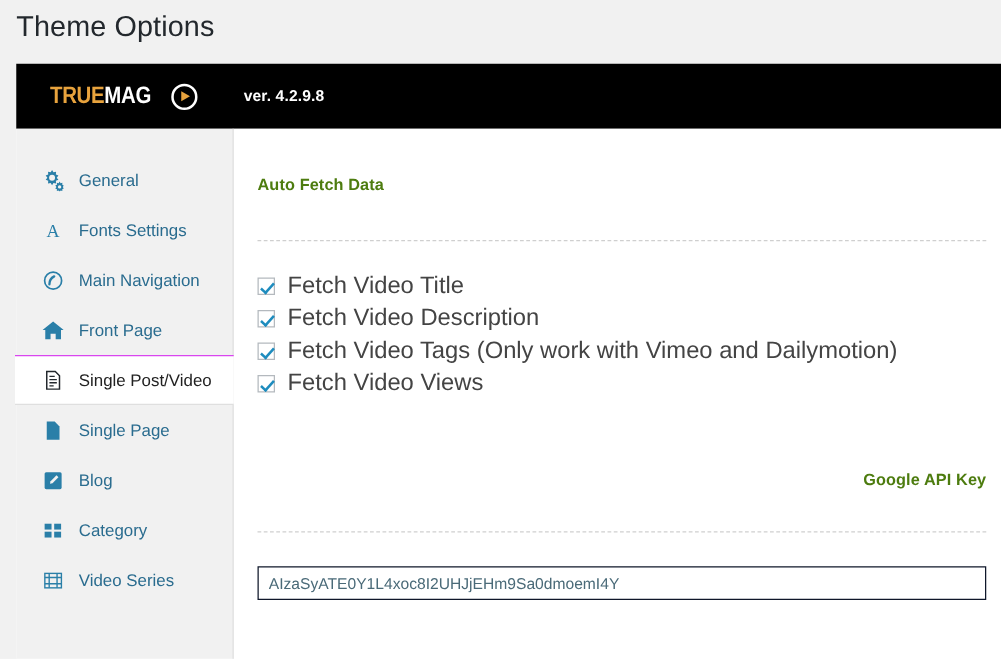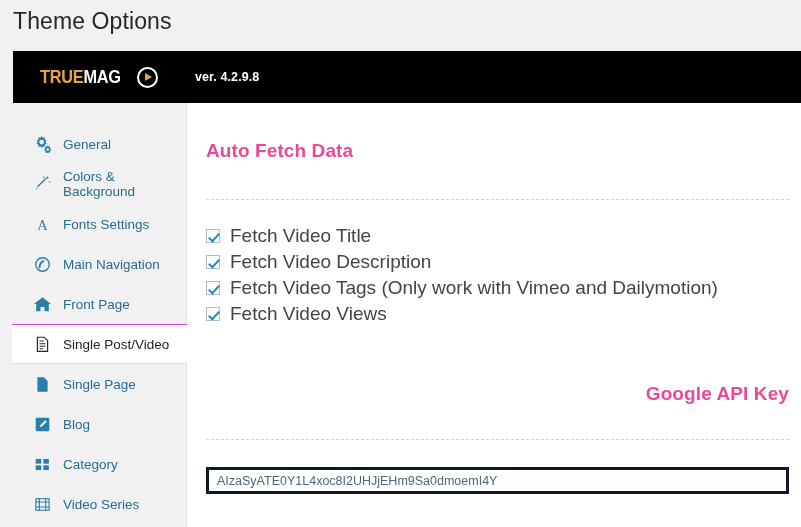--- a/index.html
+++ b/index.html
@@ -103,23 +103,23 @@
     color: #2a7fa8;
   }
   .nav-item.active .nav-icon { color: #23282d; }
   .nav-icon svg { display: block; }
   #content {
     flex: 1;
     background: #fff;
     padding: 37px 12px 0 19px;
   }
   .section-title {
-    font-size: 19px;
+    font-size: 13px;
     font-weight: bold;
-    color: #ec4899;
+    color: #4d7c0f;
     letter-spacing: .1px;
   }
   .divider {
     border-top: 1px dashed #cfcfcf;
     margin: 37px 0 0 0;
   }
   .checkbox-list { margin-top: 23px; }
   .check-row {
     display: flex;
     align-items: center;
@@ -144,21 +144,21 @@
     border: solid #1e8cbe;
     border-width: 0 2px 2px 0;
     transform: rotate(42deg);
   }
   .api-title { margin-top: 56px; text-align: right; }
   .api-divider { margin-top: 34px; }
   #api-input {
     margin-top: 27px;
     width: 583px;
     height: 27px;
-    border: 3px solid #0f172a;
+    border: 1px solid #0f172a;
     background: #fff;
     font-size: 12.5px;
     color: #4a6a78;
     padding: 0 8px;
     font-family: "Liberation Sans", sans-serif;
     outline: none;
   }
 </style>
 </head>
 <body>
@@ -182,28 +182,20 @@
       <div class="nav-item">
         <span class="nav-icon">
           <svg width="17" height="17" viewBox="0 0 20 20" fill="currentColor">
               <path d="M7.7 2.2 9 0l1.3 2.2 2.5-.6-.2 2.6 2.4 1-1.6 2 1.6 2-2.4 1 .2 2.6-2.5-.6L9 14.4l-1.3-2.2-2.5.6.2-2.6-2.4-1 1.6-2-1.6-2 2.4-1-.2-2.6 2.5.6zM9 4.4a2.8 2.8 0 1 0 0 5.6 2.8 2.8 0 0 0 0-5.6z"></path>
               <path d="M15.2 12.4l.9-1.5.9 1.5 1.7-.4-.1 1.8 1.6.7-1.1 1.4 1.1 1.4-1.6.7.1 1.8-1.7-.4-.9 1.5-.9-1.5-1.7.4.1-1.8-1.6-.7 1.1-1.4-1.1-1.4 1.6-.7-.1-1.8zm.9 1.9a1.6 1.6 0 1 0 0 3.2 1.6 1.6 0 0 0 0-3.2z"></path>
             </svg>
         </span>
         <span>General</span>
       </div>
 
-      <div class="nav-item">
-        <span class="nav-icon">
-          <svg width="17" height="17" viewBox="0 0 20 20" fill="currentColor">
-              <path d="M13.4 2.3l1.1 1.1-9.9 9.9-1.1-1.1 9.9-9.9zM3 14.2l1.2 1.2-2.1.9.9-2.1zM15.6 0l.6 1.5 1.5.6-1.5.6-.6 1.5-.6-1.5-1.5-.6 1.5-.6.6-1.5zM18.4 5.6l.4 1 1 .4-1 .4-.4 1-.4-1-1-.4 1-.4.4-1zM11.6 0l.4 1 1 .4-1 .4-.4 1-.4-1-1-.4 1-.4.4-1z"></path>
-            </svg>
-        </span>
-        <span>Colors &amp; Background</span>
-      </div>
 
       <div class="nav-item">
         <span class="nav-icon">
           <svg width="17" height="17" viewBox="0 0 20 20" fill="currentColor">
               <text x="10" y="16" font-family="Liberation Serif, serif" font-size="17" text-anchor="middle">A</text>
             </svg>
         </span>
         <span>Fonts Settings</span>
       </div>
 

